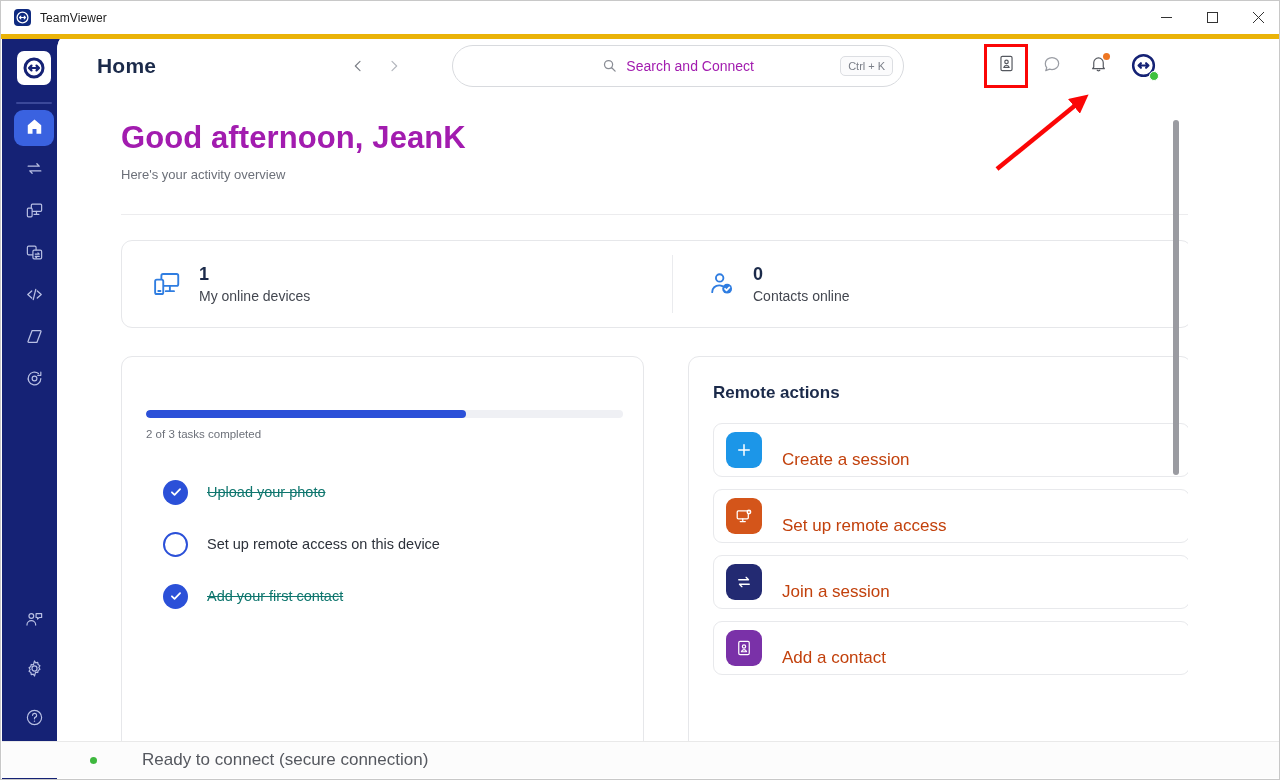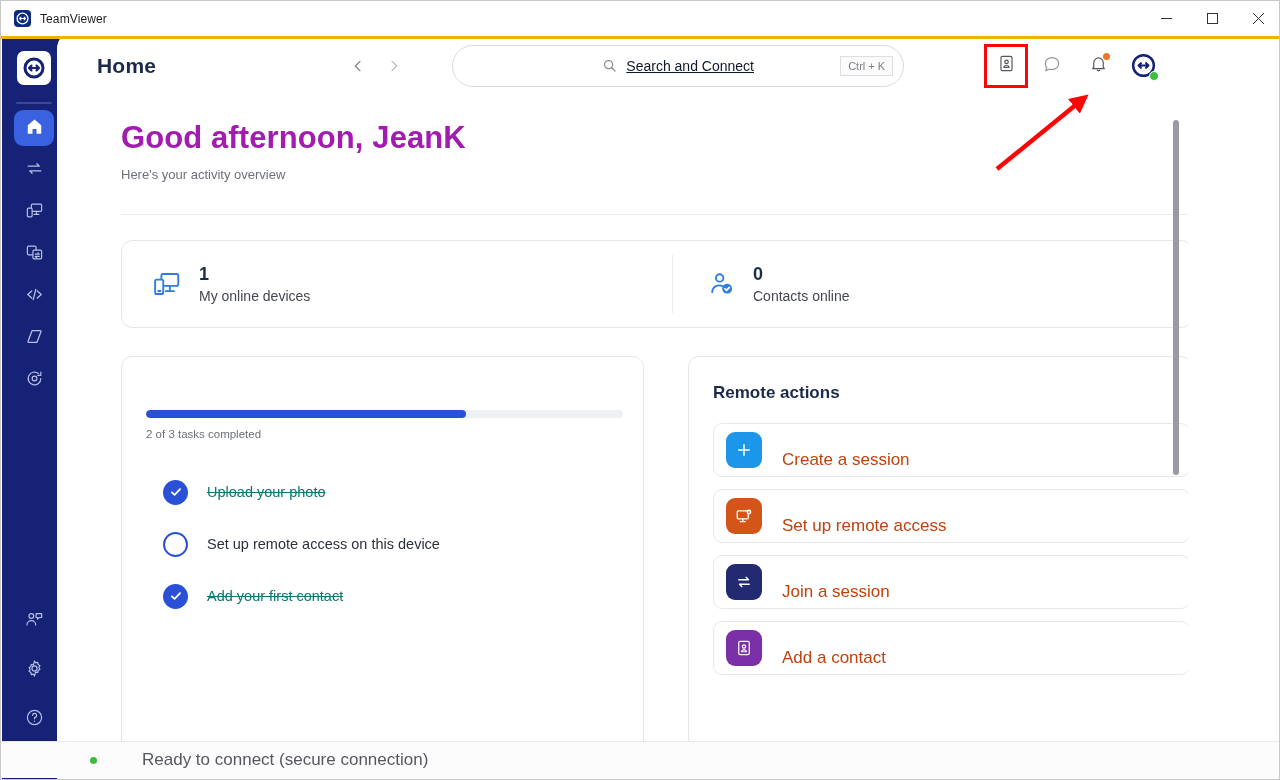--- a/index.html
+++ b/index.html
@@ -16,21 +16,21 @@
     border: 1px solid #c8c8c8;
     overflow: hidden;
   }
 
   
   .titlebar {
     position: absolute; top: 0; left: 0;
     width: 1280px; height: 38px;
     background: #ffffff;
     display: flex; align-items: center;
-    border-bottom: 3px solid #eab308;
+    border-bottom: 5px solid #eab308;
     z-index: 40;
   }
   .tb-logo {
     width: 17px; height: 17px; margin-left: 13px; margin-right: 9px;
     background: #0e2a80; border-radius: 4px;
     display: flex; align-items: center; justify-content: center;
   }
   .tb-title { font-size: 12px; color: #1d1d1d; letter-spacing: .1px; }
   .wincontrols { margin-left: auto; display: flex; height: 38px; }
   .wc {
@@ -91,24 +91,24 @@
   .navarrow.back { color: #7d8088; }
 
   .searchbox {
     margin-left: 48px;
     width: 452px; height: 42px;
     border: 1px solid #d8dade; border-radius: 21px;
     display: flex; align-items: center; justify-content: center;
     background: #fff; position: relative;
   }
   .search-icon { color: #8a8d95; margin-right: 9px; display:flex; }
-  .search-placeholder { font-size: 14px; color: #0f172a; text-decoration: underline; }
+  .search-placeholder { font-size: 14px; color: #a21caf; }
   .kbd {
     position: absolute; right: 10px;
-    border: 1px solid #dcdee2; border-radius: 0;
+    border: 1px solid #dcdee2; border-radius: 5px;
     padding: 3px 7px; font-size: 11px; color: #7b7f88; background: #fbfbfc;
   }
 
   .topicons { margin-left: auto; margin-right: 30px; display: flex; align-items: center; gap: 18px; }
   .topicon { width: 28px; height: 28px; display: flex; align-items: center; justify-content: center; color: #55585f; position: relative; }
   .topicon.highlight { outline: 3px solid #fb0606; outline-offset: 5px; }
   .notif-dot {
     position: absolute; top: 1px; right: 2px;
     width: 7px; height: 7px; border-radius: 50%; background: #ee7622;
   }

